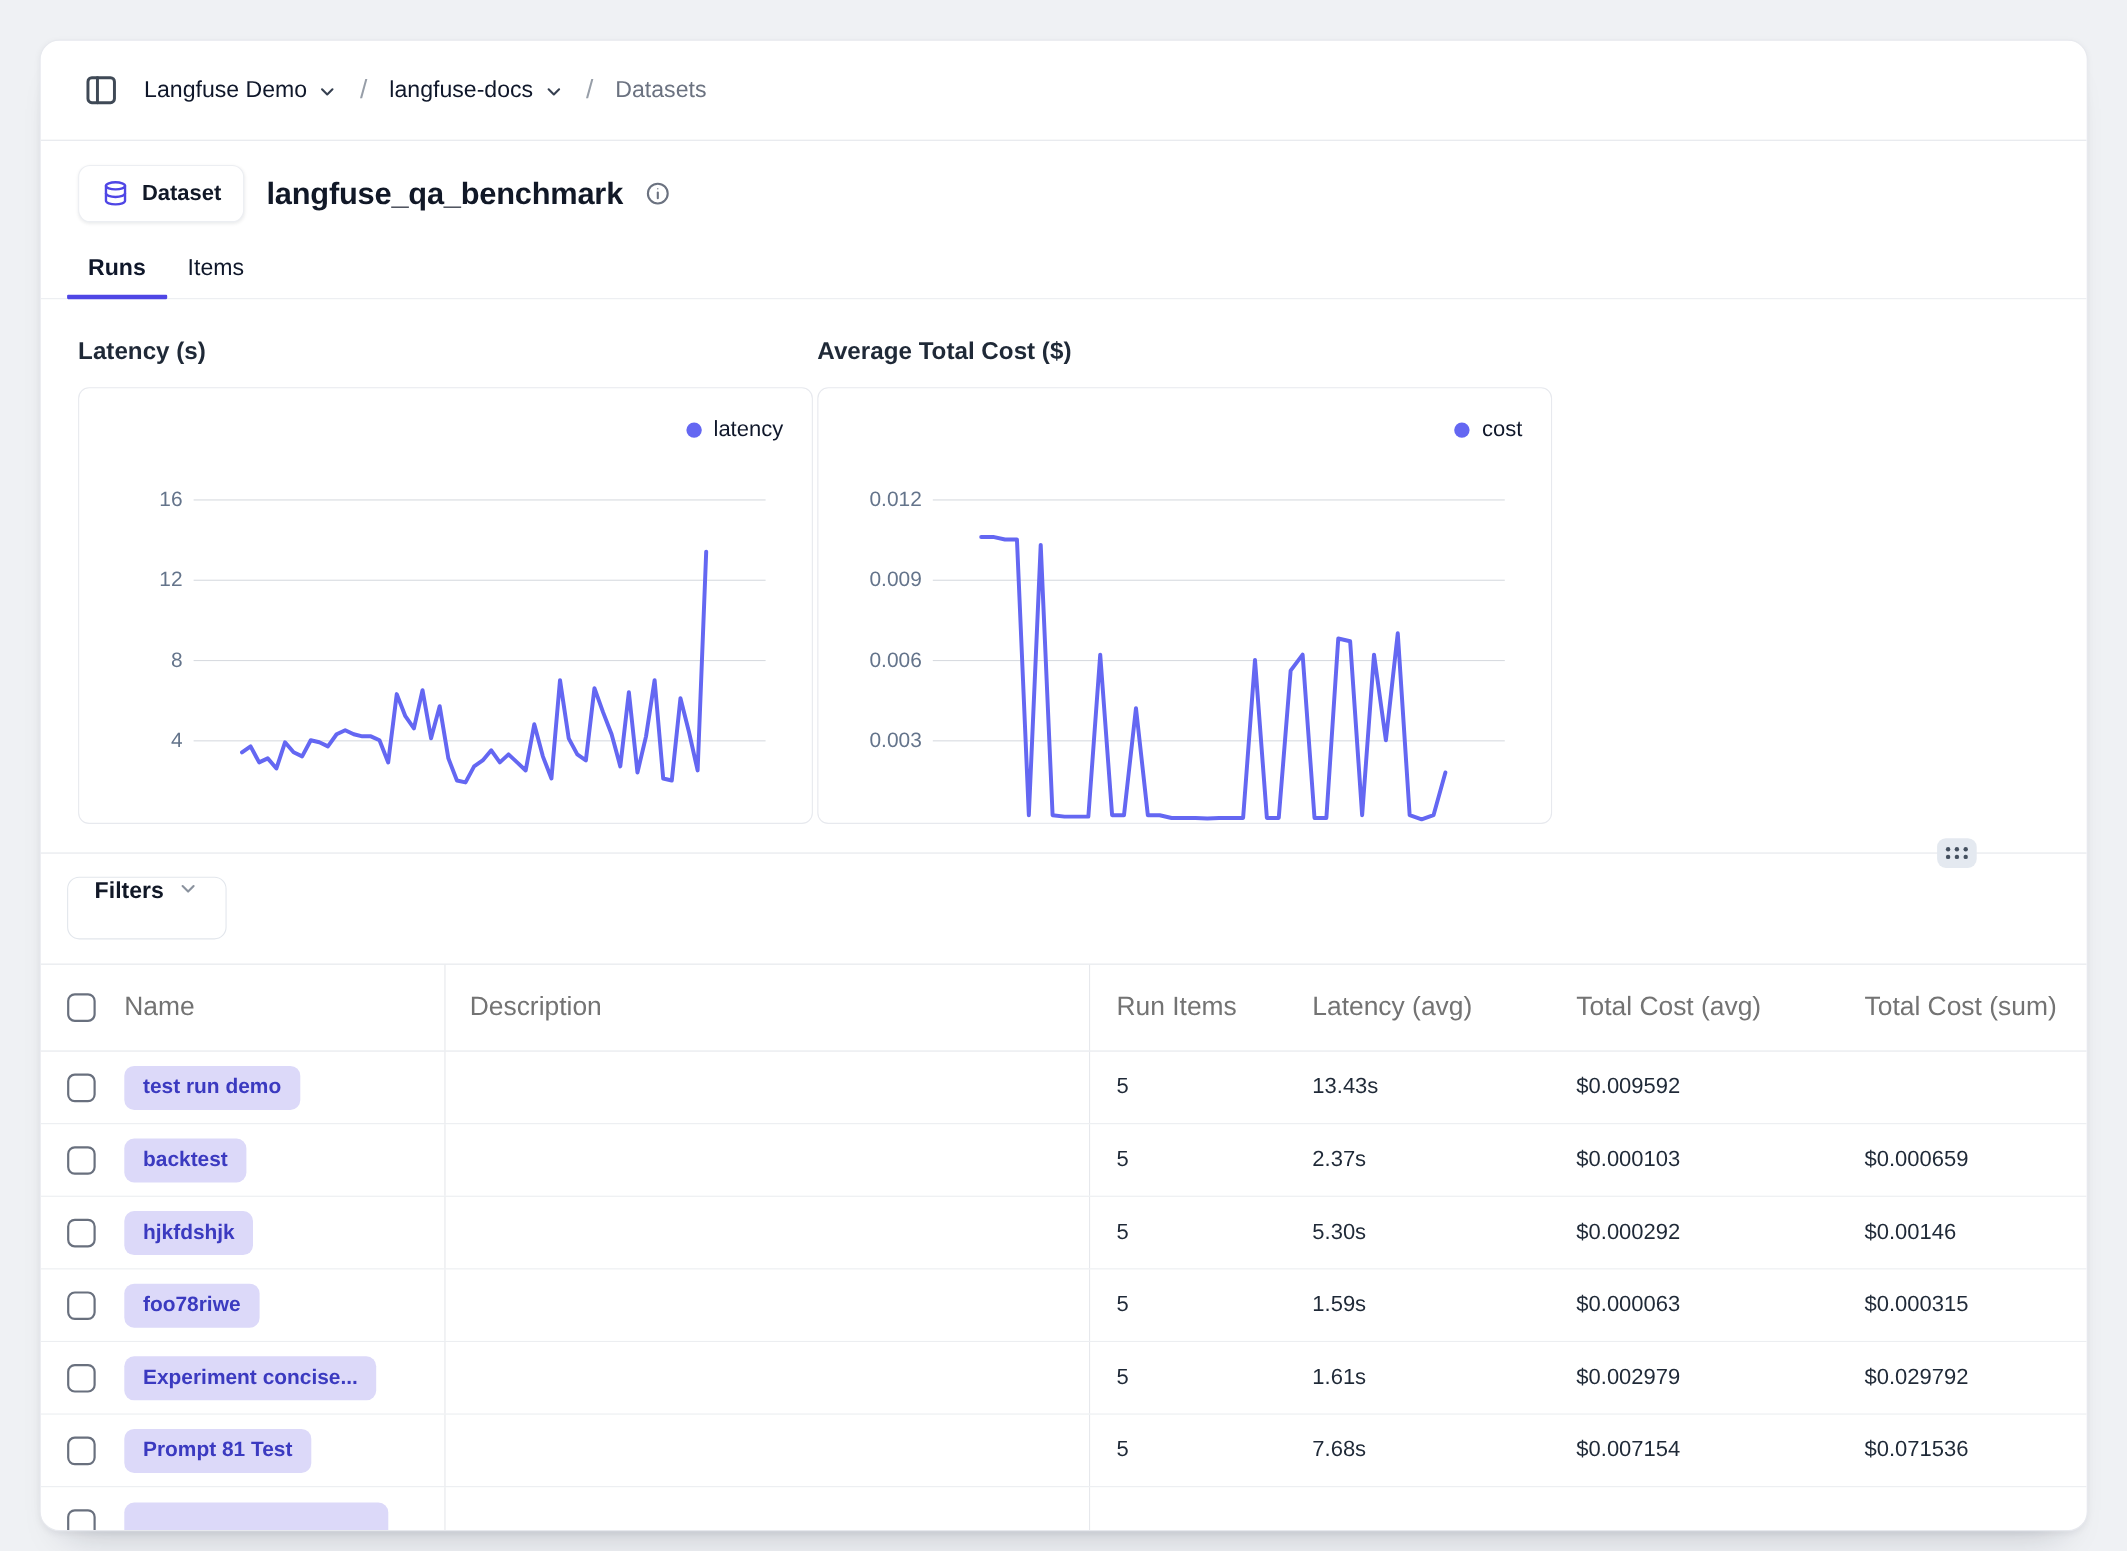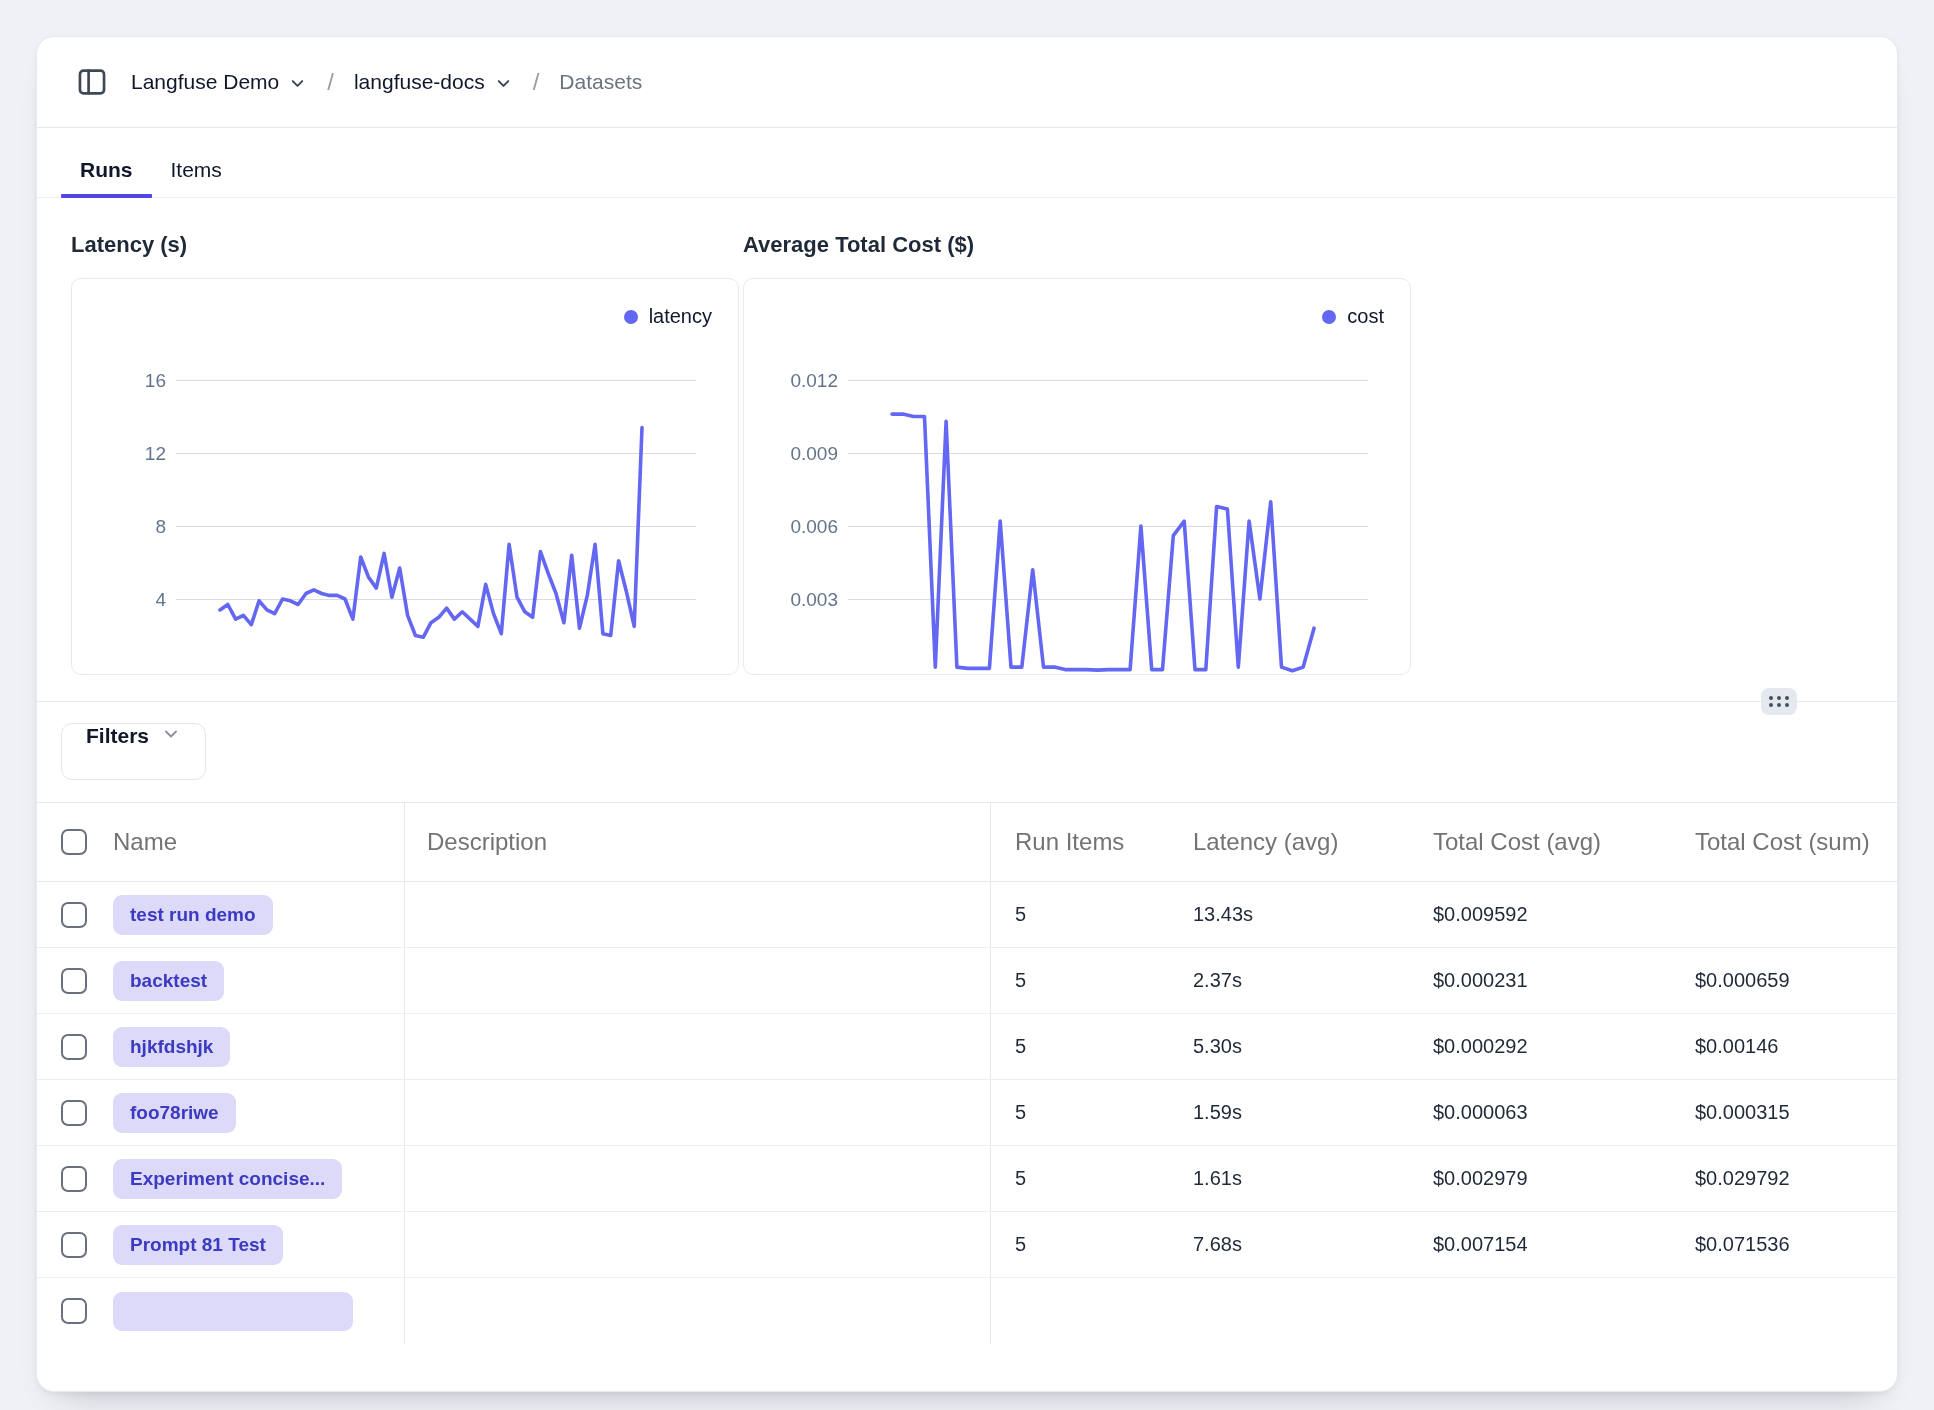--- a/index.html
+++ b/index.html
@@ -100,20 +100,42 @@
       <span class="chev">
         <svg width="19" height="19" viewBox="0 0 24 24" fill="none" stroke="#374151" stroke-width="2.4" stroke-linecap="round" stroke-linejoin="round">
             <path d="M6 9l6 6 6-6"></path>
           </svg>
       </span>
     </div>
     <span class="crumb-sep">/</span>
     <span class="crumb-muted">Datasets</span>
   </div>
 
+  <div class="page-header">
+    <div class="badge">
+      <span>
+        <svg width="26" height="26" viewBox="0 0 24 24" fill="none" stroke="#4f46e5" stroke-width="2" stroke-linecap="round" stroke-linejoin="round">
+          <ellipse cx="12" cy="5.5" rx="8" ry="3"></ellipse>
+          <path d="M4 5.5v6.3c0 1.66 3.58 3 8 3s8-1.34 8-3V5.5"></path>
+          <path d="M4 11.8v6.2c0 1.66 3.58 3 8 3s8-1.34 8-3v-6.2"></path>
+        </svg>
+      </span>
+      <span class="badge-label">Dataset</span>
+    </div>
+    <div class="page-title">langfuse_qa_benchmark</div>
+    <div class="info-wrap">
+      <span>
+        <svg width="24" height="24" viewBox="0 0 24 24" fill="none" stroke="#6b7280" stroke-width="1.9" stroke-linecap="round">
+          <circle cx="12" cy="12" r="9"></circle>
+          <line x1="12" y1="11" x2="12" y2="16.2"></line>
+          <circle cx="12" cy="7.6" r="0.6" fill="#6b7280" stroke="none"></circle>
+        </svg>
+      </span>
+    </div>
+  </div>
 
   <div class="tabs">
     <div class="tab active">
         <span>Runs</span>
       </div>
     <div class="tab">
         <span>Items</span>
       </div>
   </div>
 
@@ -211,21 +233,21 @@
     <div class="trow tbody-row">
       <div class="cell">
           <span class="checkbox"></span>
         </div>
       <div class="cell name-col">
           <span class="pill">backtest</span>
         </div>
       <div class="cell desc-col td"></div>
       <div class="cell pad-col td">5</div>
       <div class="cell pad-col td">2.37s</div>
-      <div class="cell pad-col td">$0.000231</div>
+      <div class="cell pad-col td">$0.000103</div>
       <div class="cell pad-col td">$0.000659</div>
     </div>
 
     <div class="trow tbody-row">
       <div class="cell">
           <span class="checkbox"></span>
         </div>
       <div class="cell name-col">
           <span class="pill">hjkfdshjk</span>
         </div>

